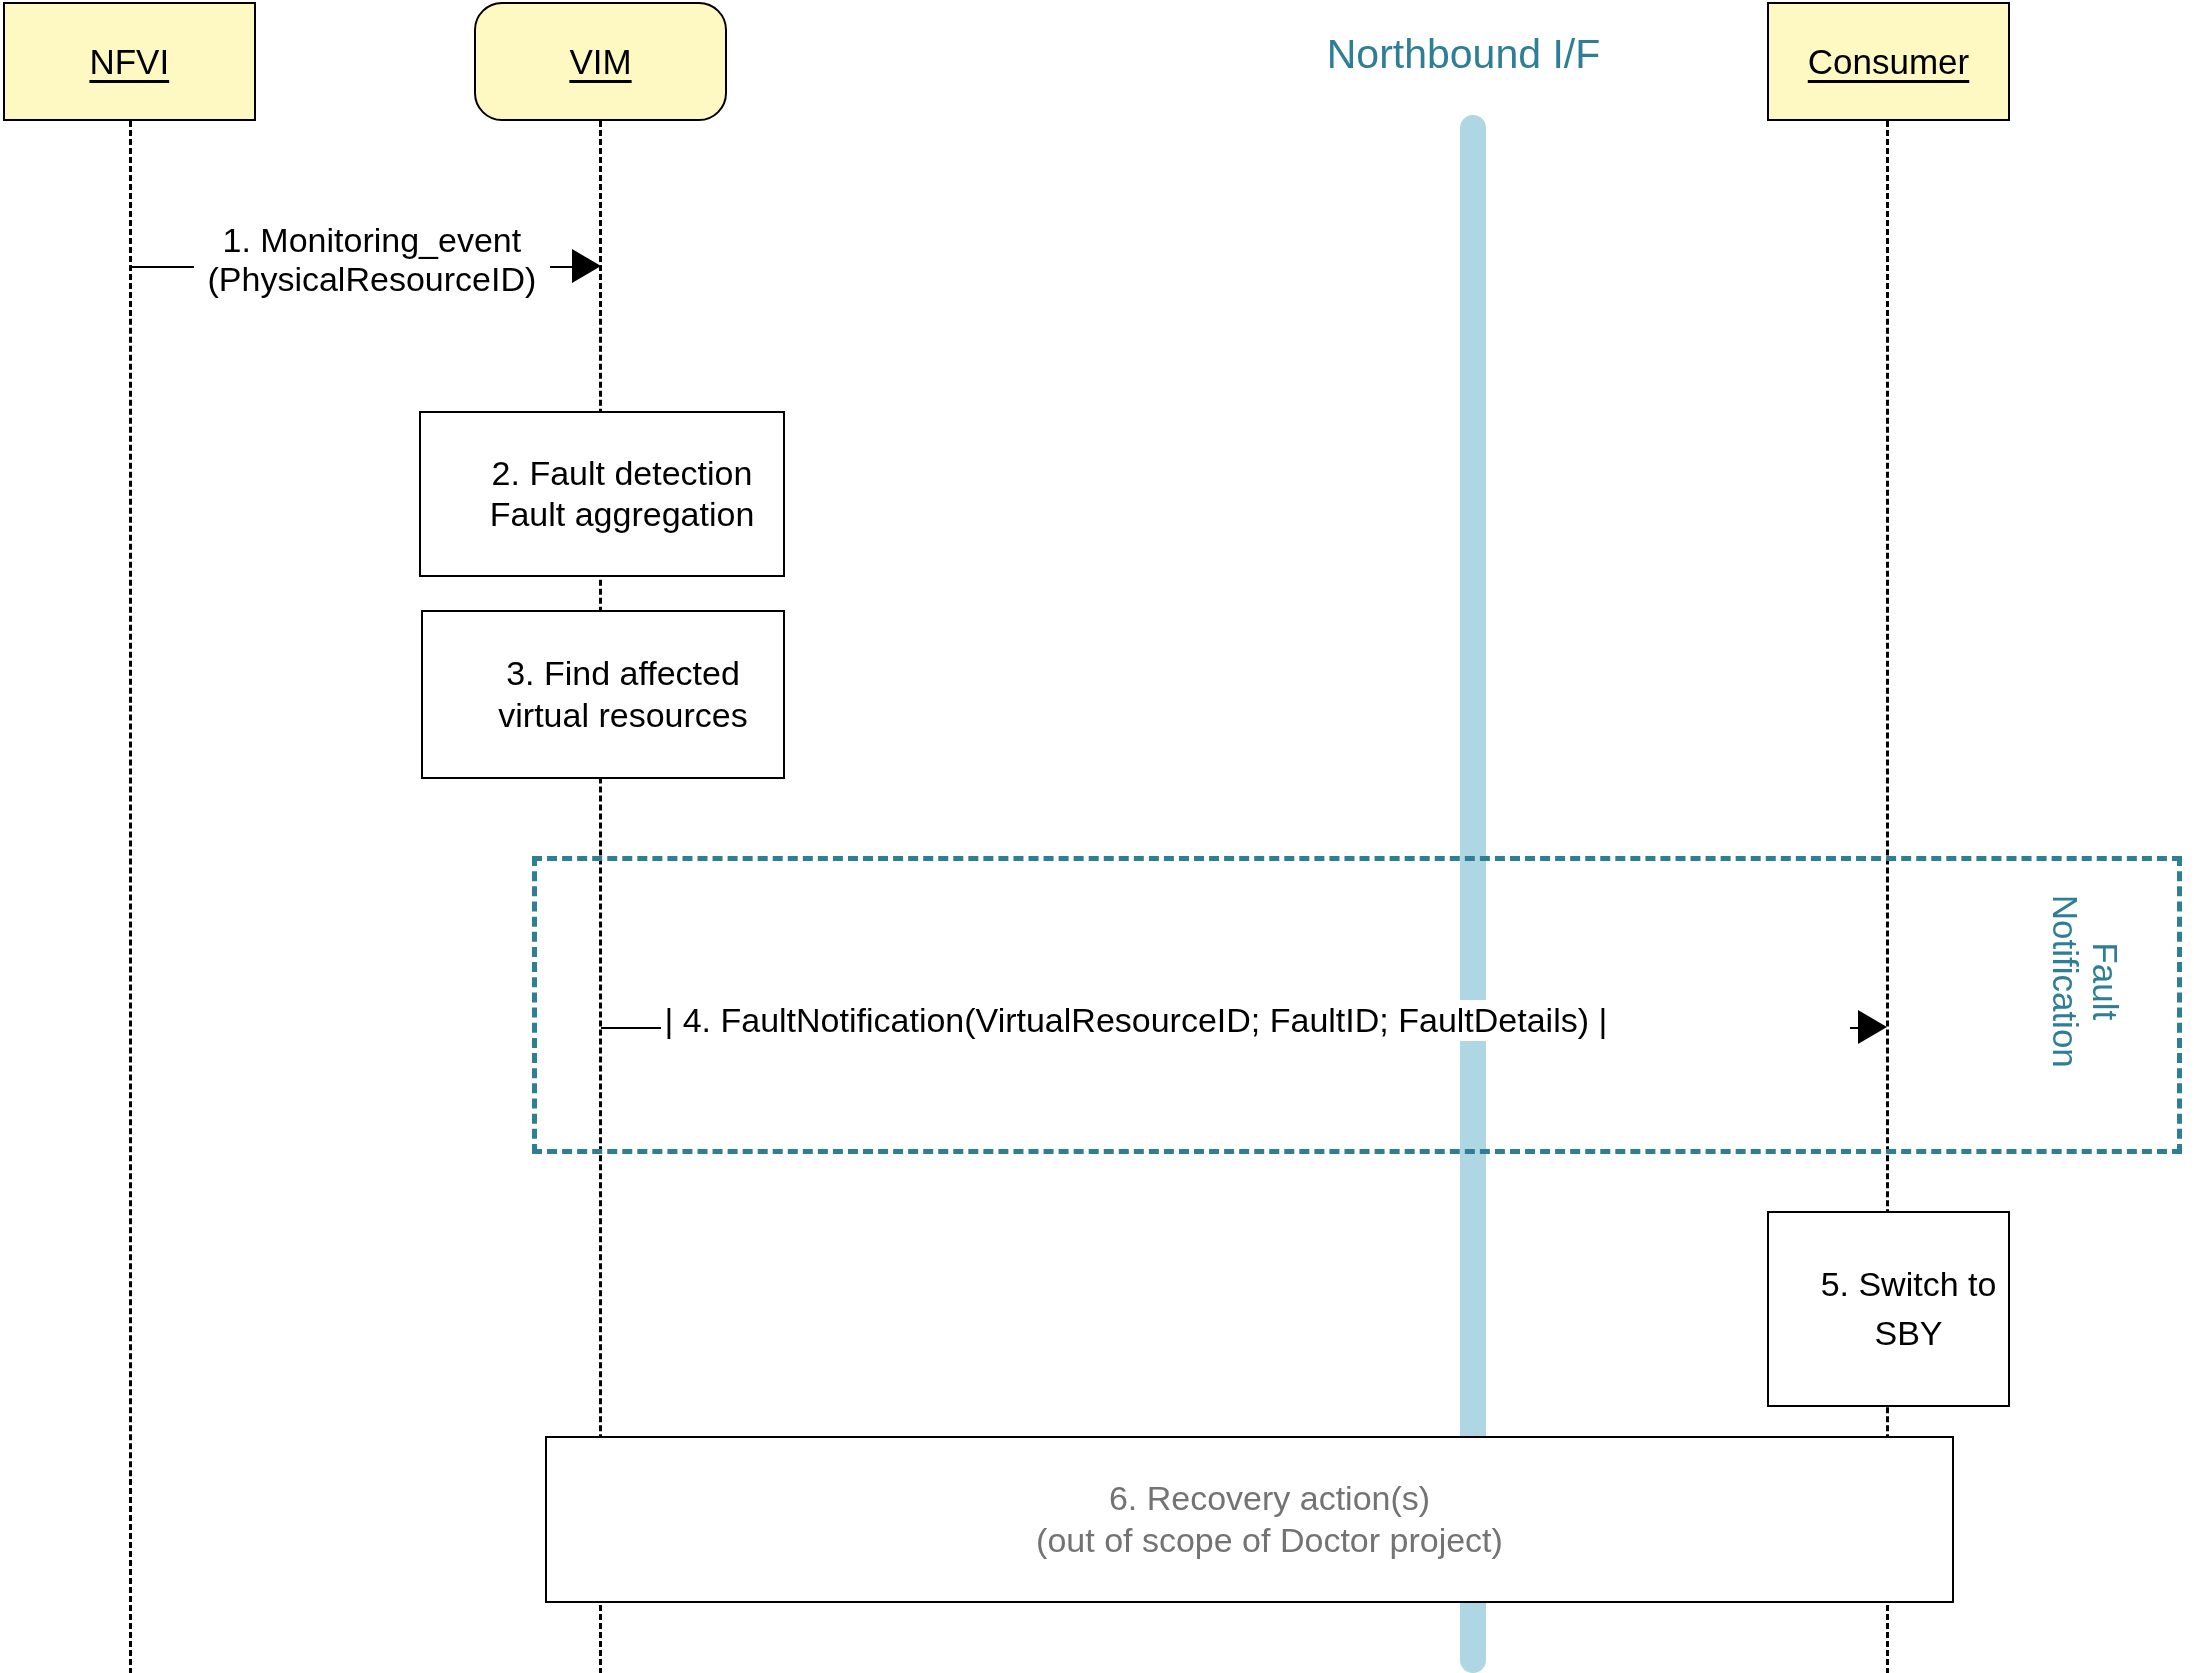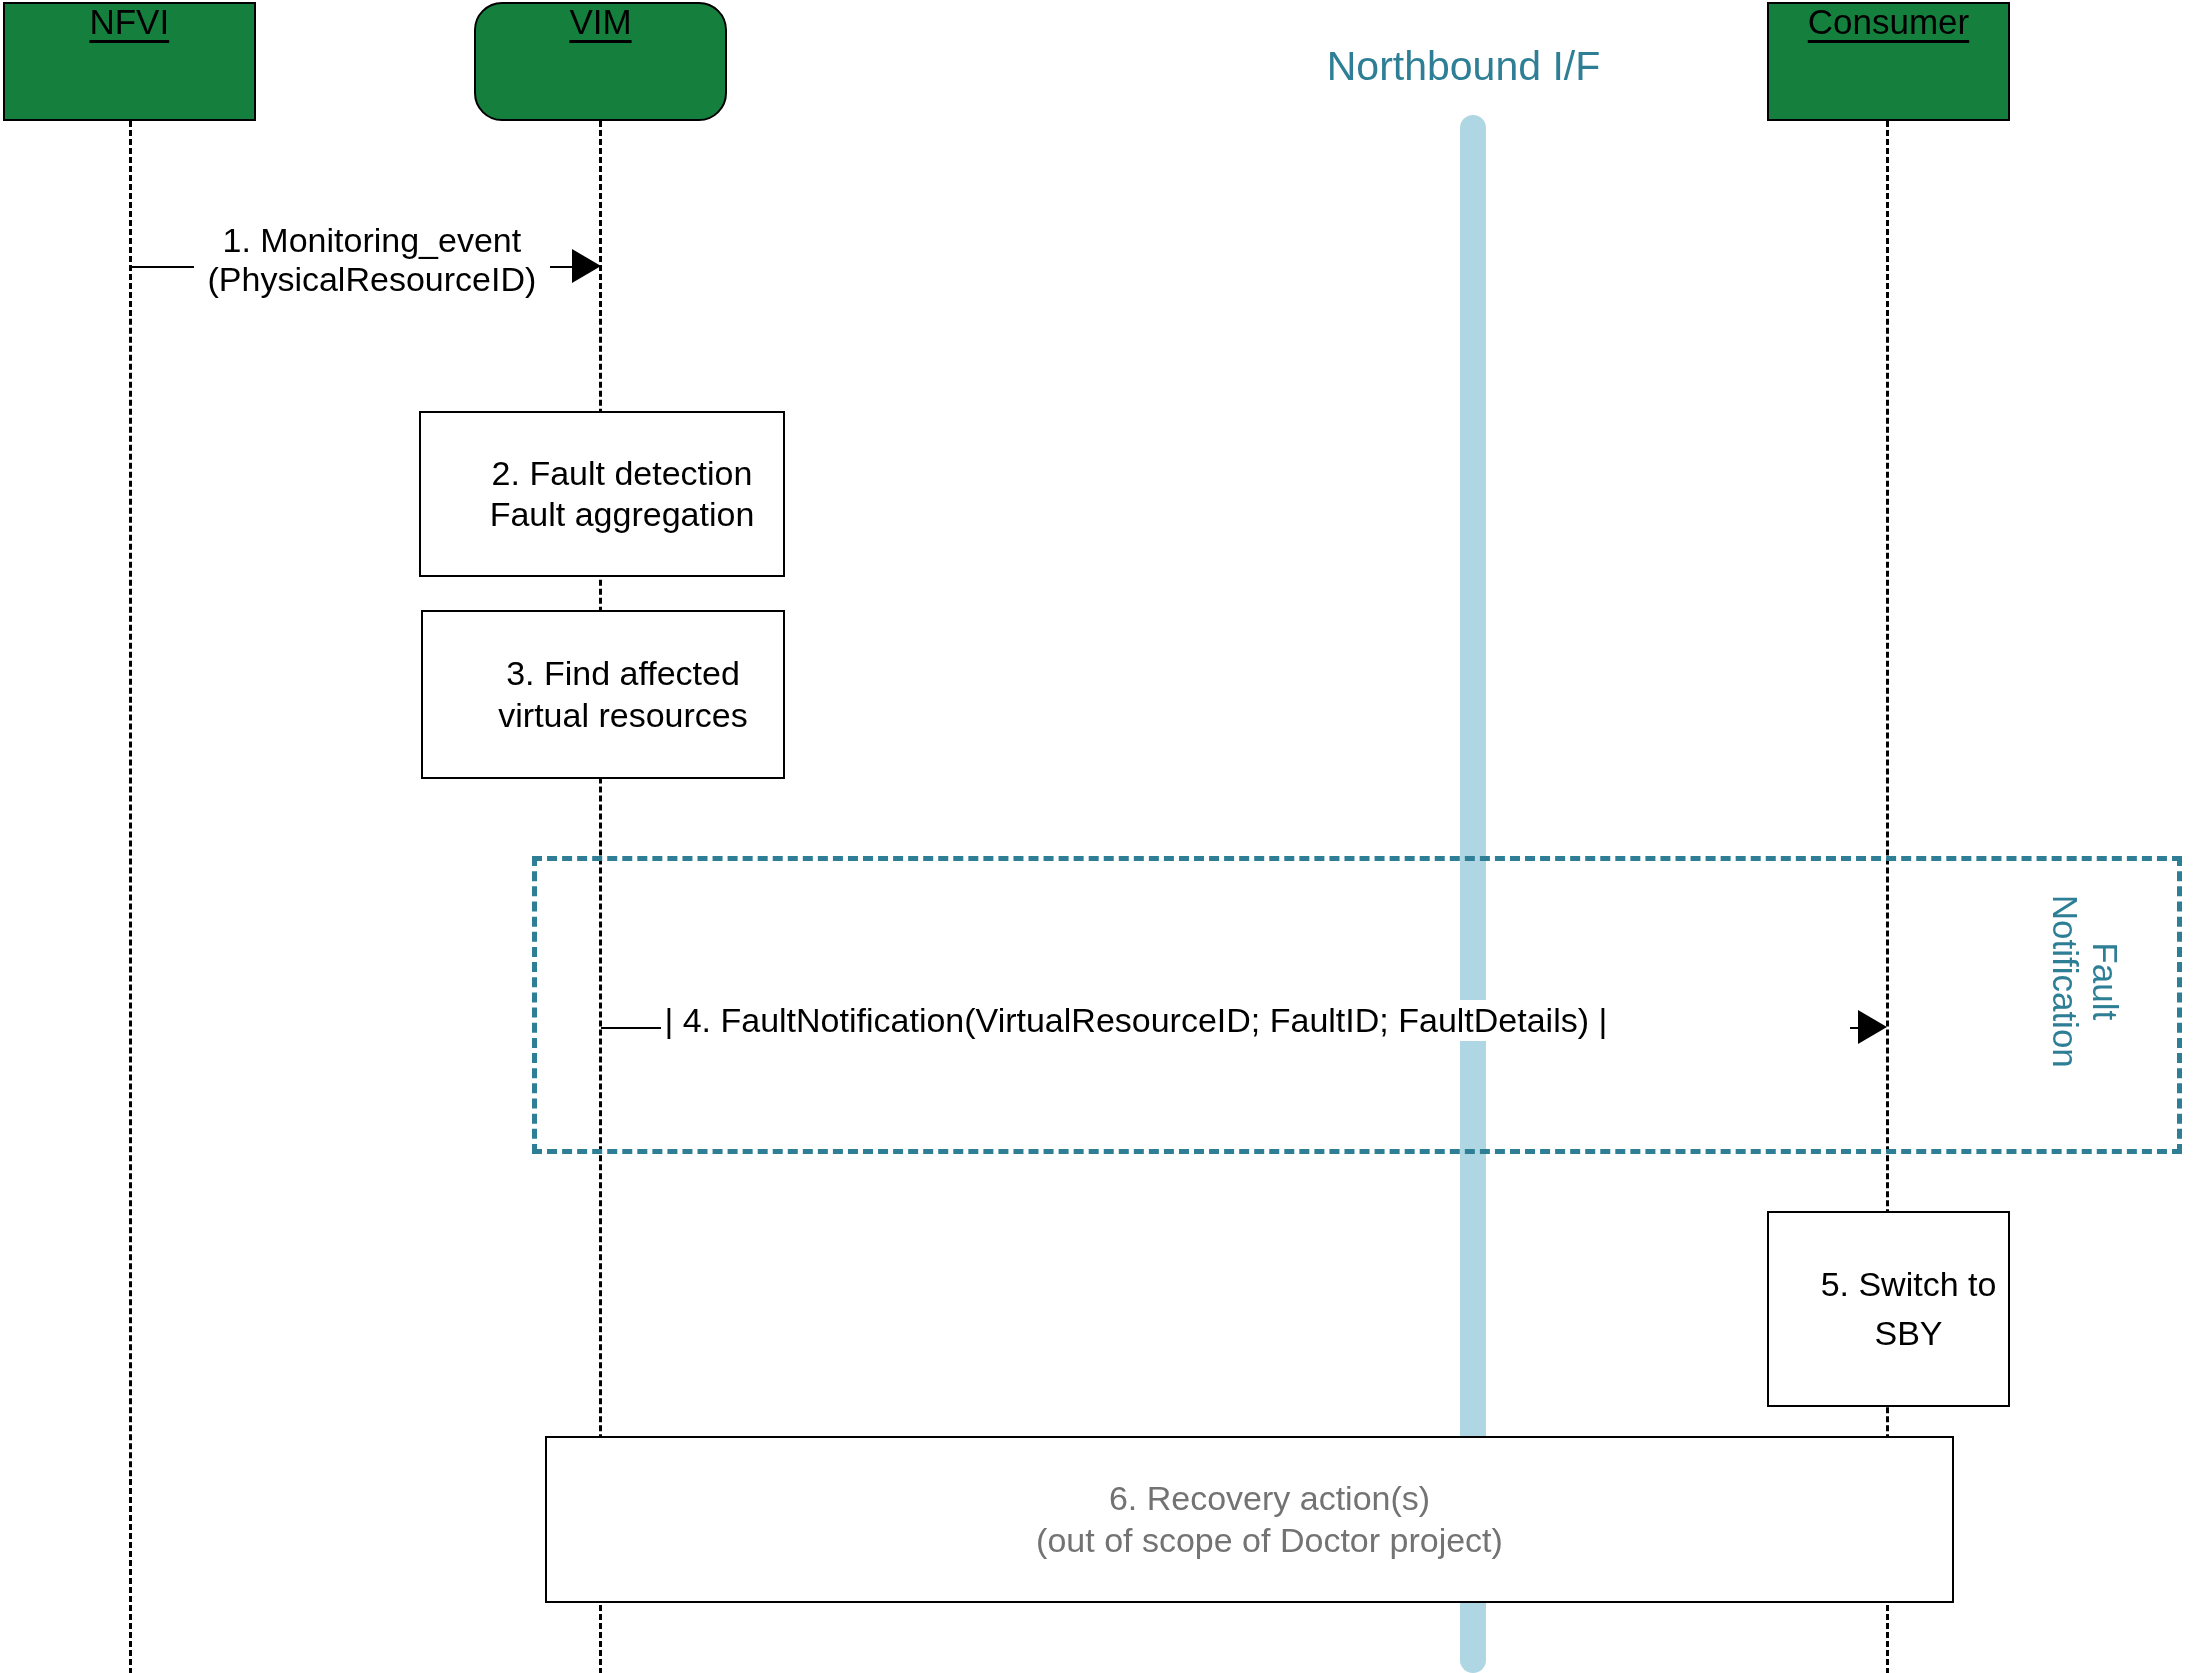--- a/index.html
+++ b/index.html
@@ -15,23 +15,23 @@
     width: 2194px;
     height: 1674px;
     background: #ffffff;
     overflow: hidden;
   }
   
   .actor-box {
     position: absolute;
     box-sizing: border-box;
     border: 2.8px solid #000000;
-    background: #15803d;
+    background: #fef9c3;
     display: flex;
-    align-items: flex-start;
+    align-items: center;
     justify-content: center;
   }
   .actor-label {
     font-size: 35px;
     color: #000000;
     text-decoration: underline;
     text-underline-offset: 5.6px;
     text-decoration-thickness: 2.8px;
     line-height: 1;
     white-space: nowrap;
@@ -47,21 +47,20 @@
     position: absolute;
     background: #AED6E3;
     border-radius: 17px;
   }
   .nb-title {
     position: absolute;
     font-size: 41px;
     color: #2E7F95;
     white-space: nowrap;
     text-align: center;
-    margin-top: 12px;
   }
   
   .action-box {
     position: absolute;
     box-sizing: border-box;
     border: 2.3px solid #000000;
     background: #ffffff;
     display: flex;
     flex-direction: column;
     align-items: center;

